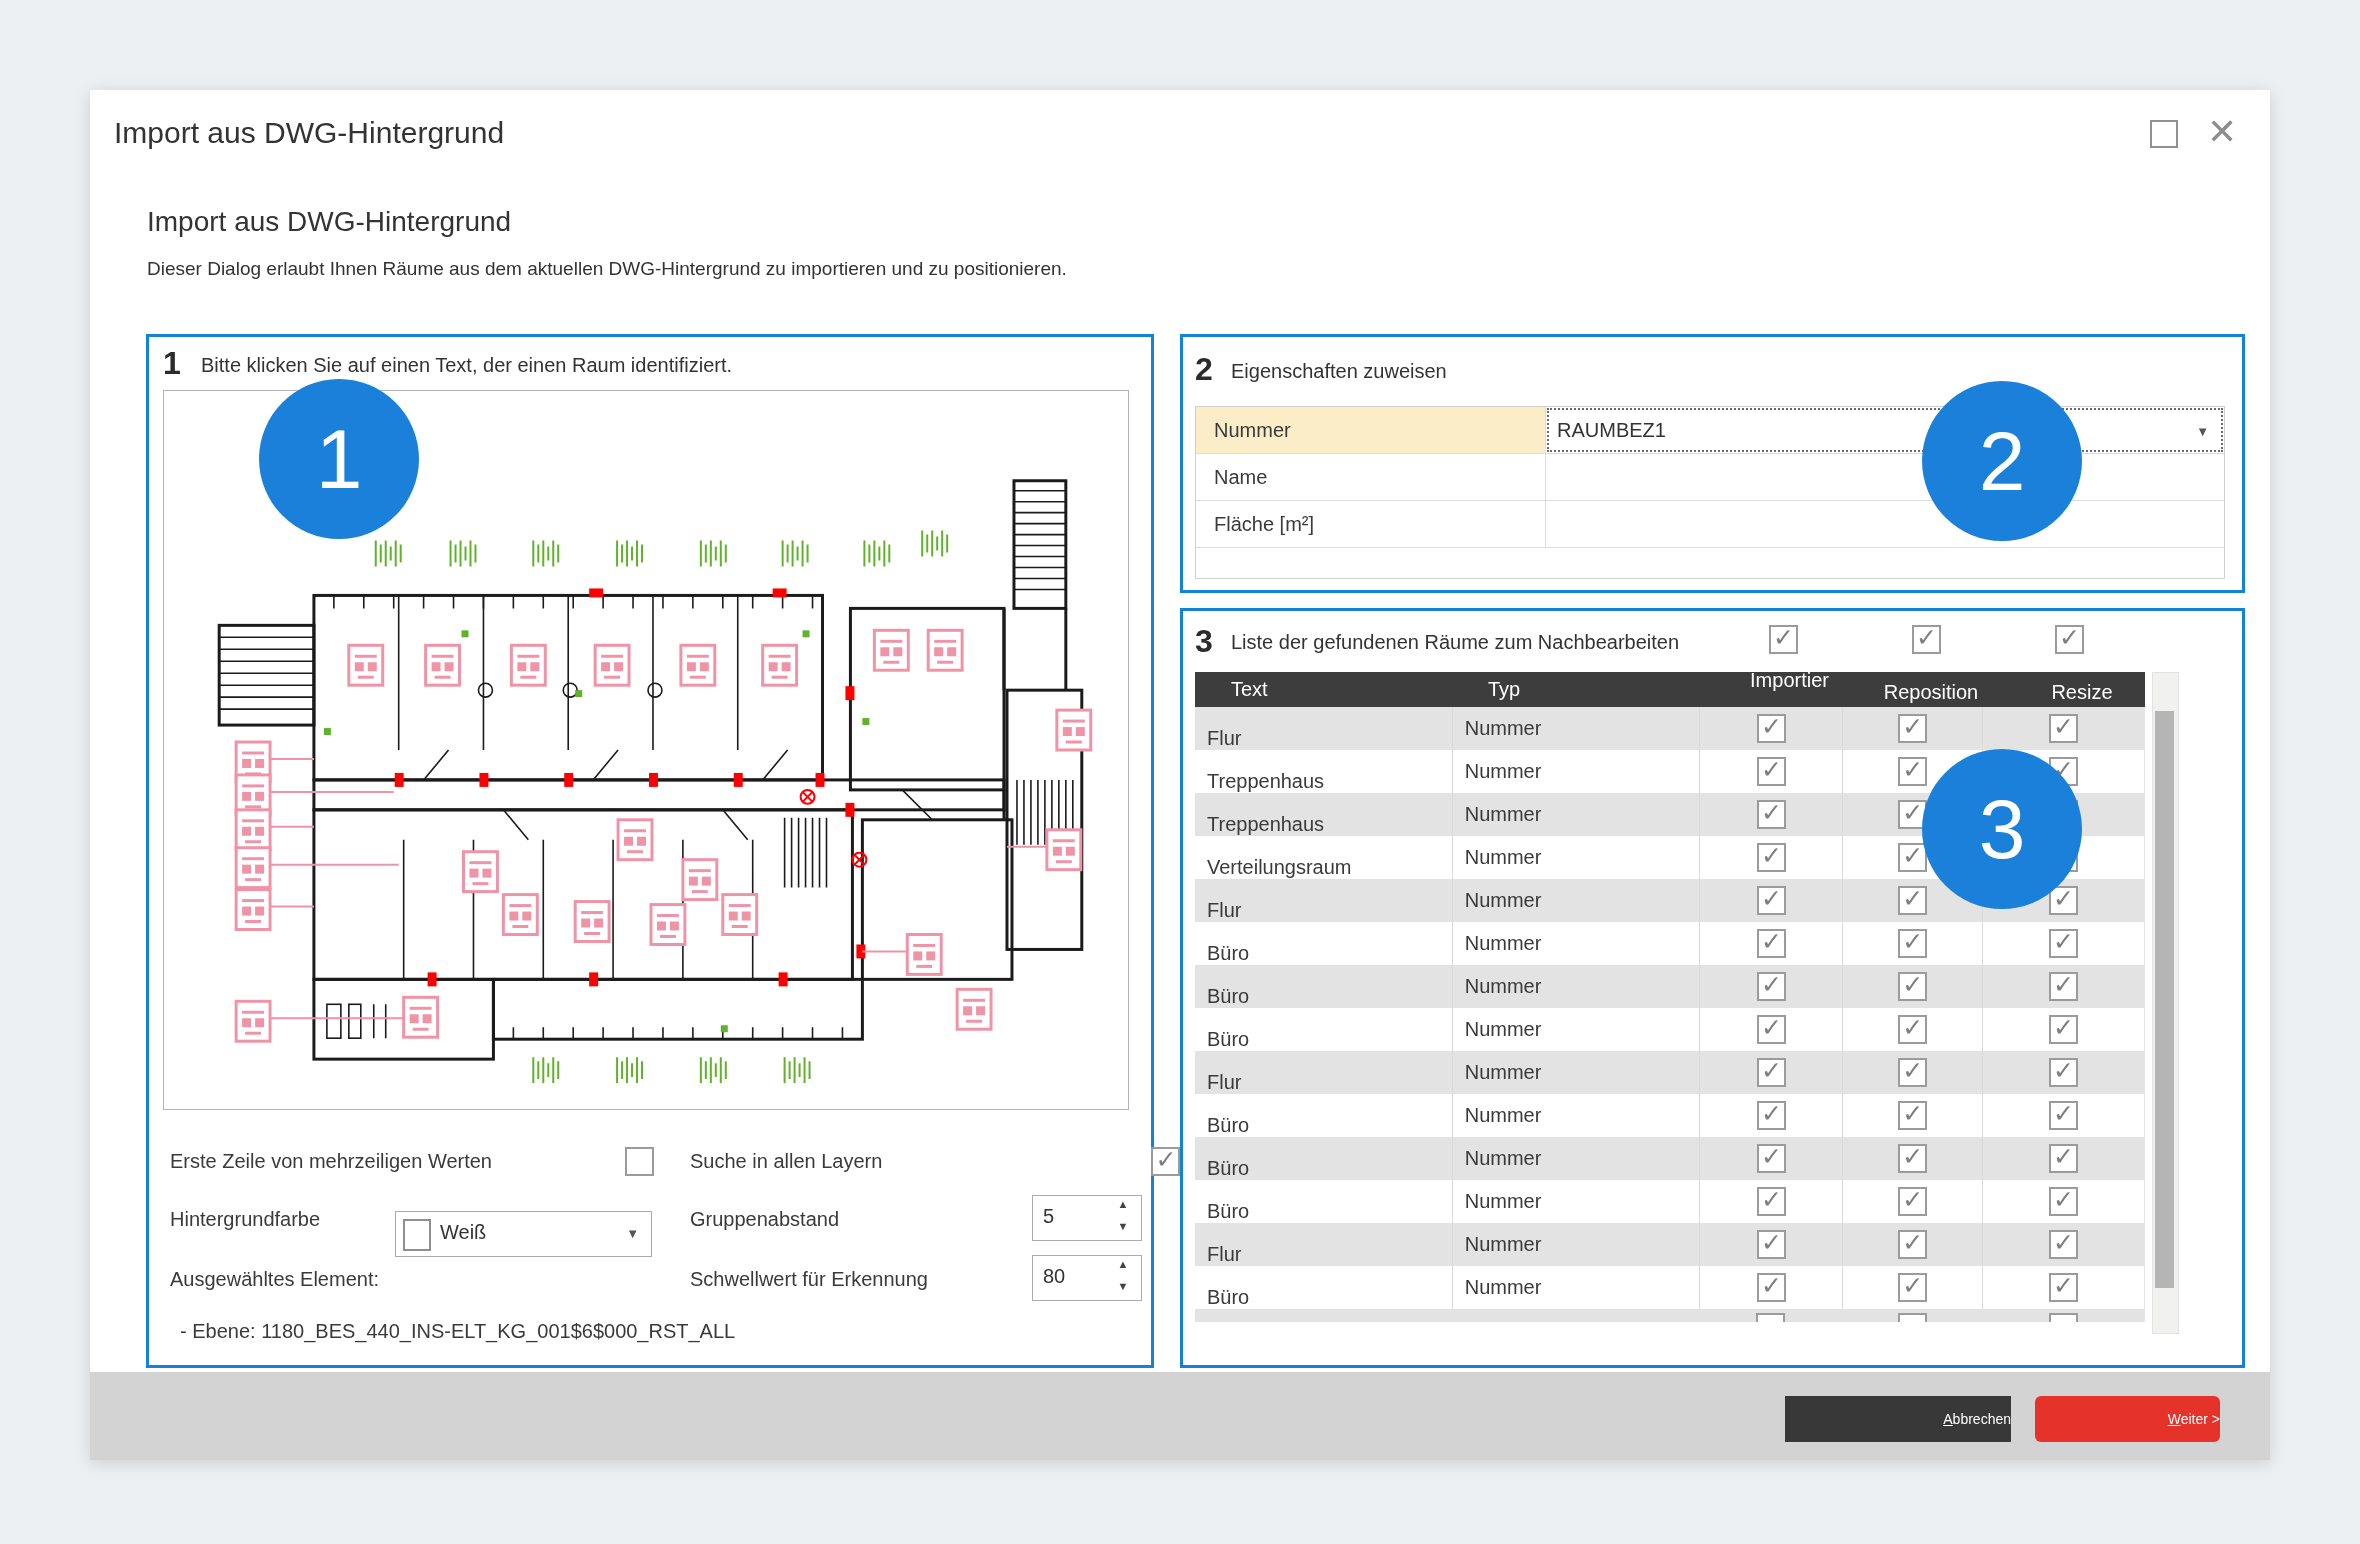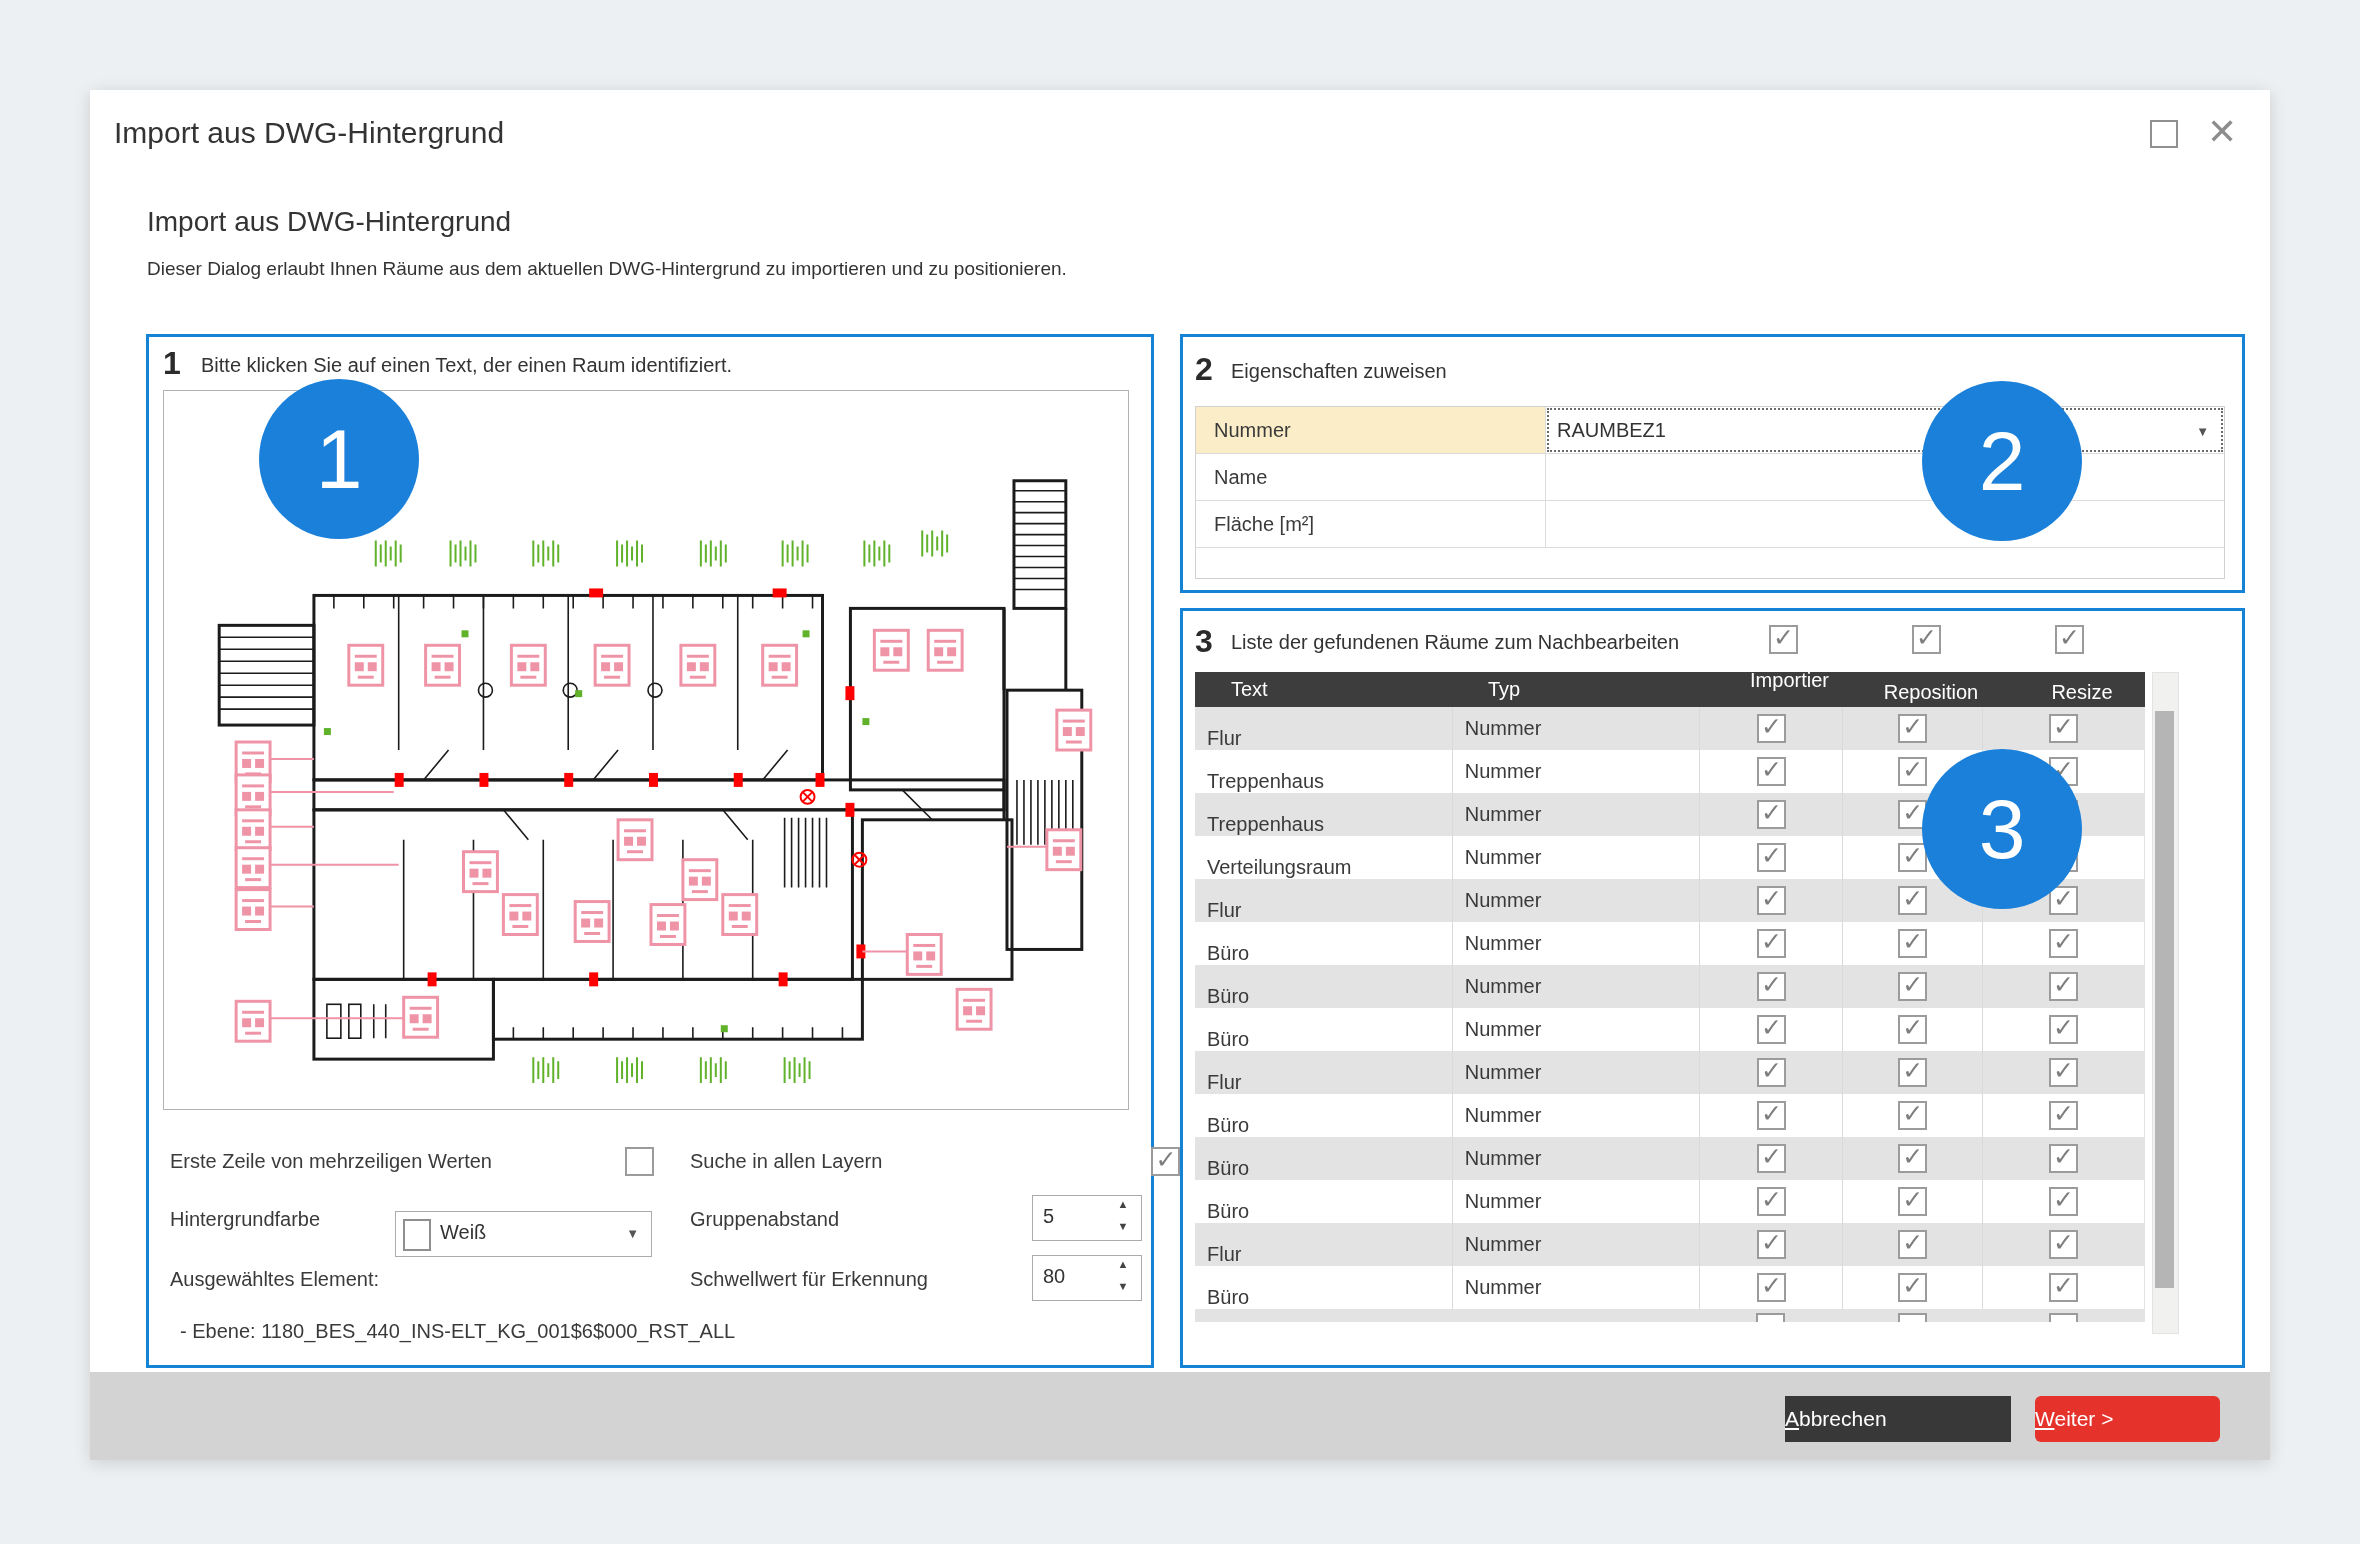--- a/index.html
+++ b/index.html
@@ -79,21 +79,21 @@
   .vscroll{position:absolute;left:969px;top:61px;width:25px;height:660px;background:#f1f1f0;border:1px solid #e3e3e3;}
   .vthumb{position:absolute;left:2px;top:38px;width:19px;height:577px;background:#b5b5b5;cursor:pointer;}
   
   .callout{
     position:absolute;width:160px;height:160px;border-radius:50%;
     background:#1b80d9;color:#fff;font-size:84px;font-weight:500;
     display:flex;align-items:center;justify-content:center;z-index:30;
   }
   
   .footer{position:absolute;left:0;top:1282px;width:2180px;height:88px;background:#d3d3d3;}
-  .btn{position:absolute;top:24px;height:46px;color:#fff;font-size:21px;text-align:left;line-height:46px;cursor:pointer;}
+  .btn{position:absolute;top:24px;height:46px;color:#fff;font-size:14px;text-align:right;line-height:46px;cursor:pointer;}
   .btn::first-letter{text-decoration:underline;}
   .btn-cancel{left:1695px;width:226px;background:#383838;}
   .btn-next{left:1945px;width:185px;background:#e5322b;border-radius:6px;}
 </style>
 </head>
 <body>
 
 <div class="dialog">
 
   <div class="win-title">Import aus DWG-Hintergrund</div>

